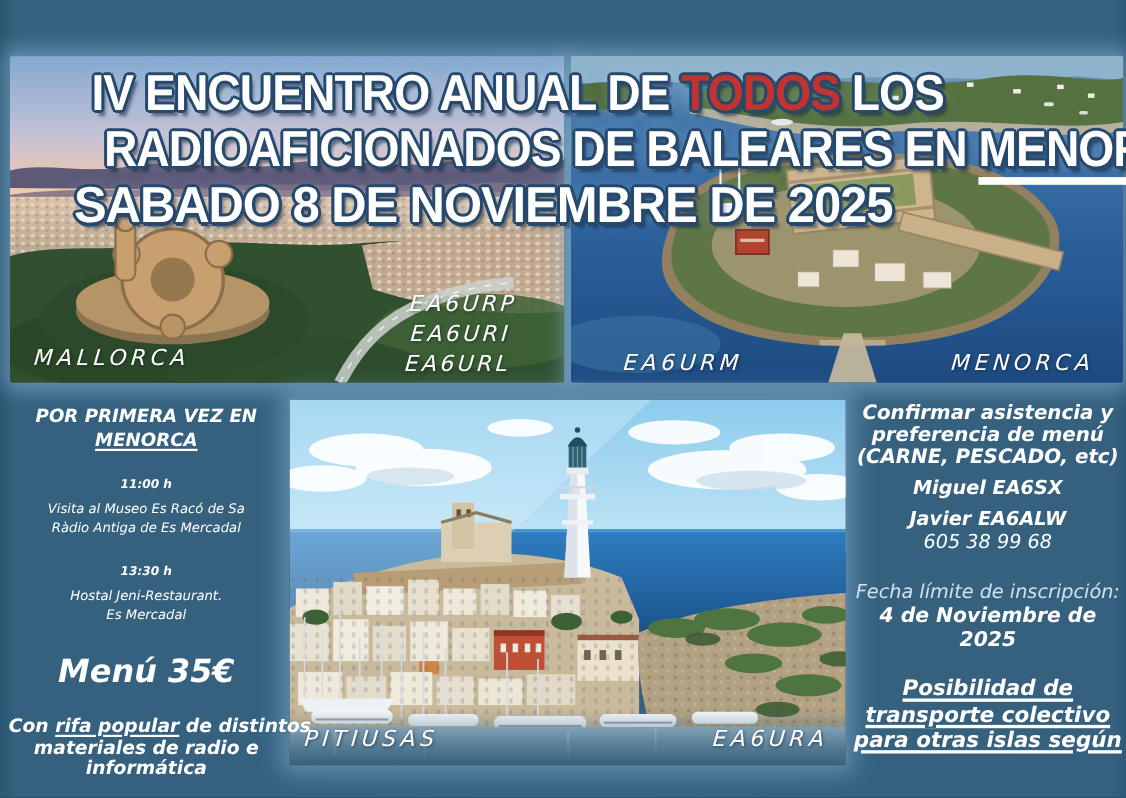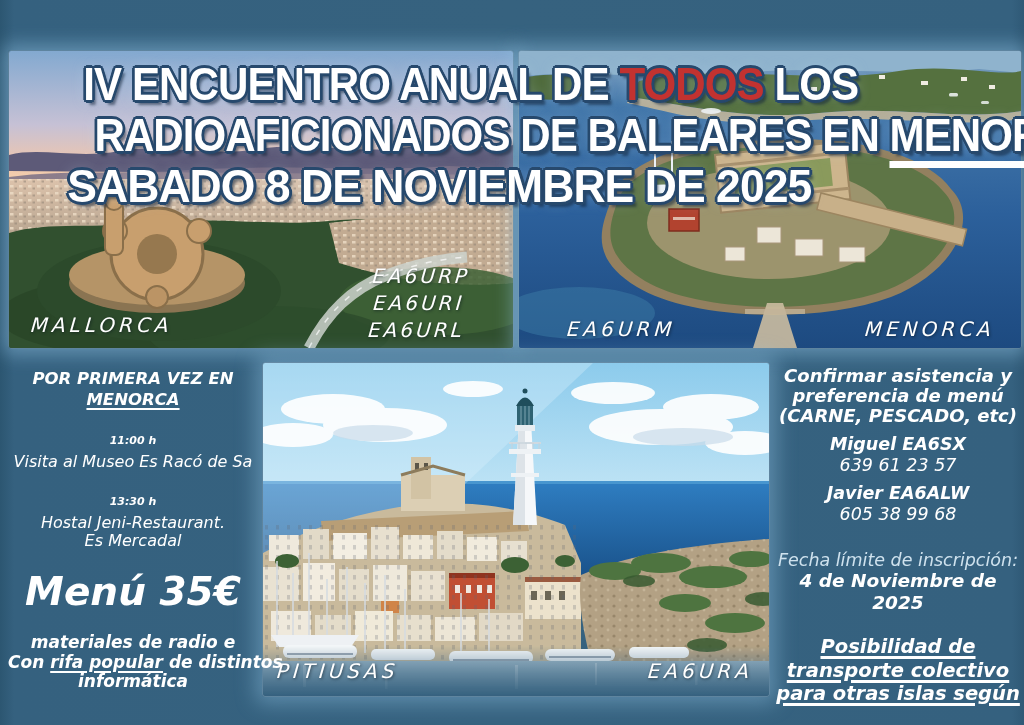--- a/index.html
+++ b/index.html
@@ -45,22 +45,22 @@
   .t-red{color:#c23230;}
   .t1{top:6px;} .t2{top:57px;} .t3{top:108px;}
   .t-underline{border-bottom:7px solid #fff;padding-bottom:0;}
   
   .col{position:absolute;color:#fff;text-align:center;font-style:italic;}
   .col-left{left:8px;top:368px;width:250px;}
   .col-right{left:772px;top:366px;width:252px;}
   .lc-head{font-weight:bold;font-size:16.5px;line-height:21px;}
   .u-line{text-decoration:underline;text-decoration-thickness:2px;text-underline-offset:3px;}
   .lc-time{font-weight:bold;font-size:11px;line-height:19px;margin-top:21px;}
-  .lc-desc{font-size:16px;line-height:18px;margin-top:3px;}
-  .lc-menu{font-weight:bold;font-size:39px;line-height:32px;margin-top:26px;}
+  .lc-desc{font-size:12px;line-height:18px;margin-top:3px;}
+  .lc-menu{font-weight:bold;font-size:29px;line-height:32px;margin-top:26px;}
   .lc-raffle{font-weight:bold;font-size:17px;line-height:19.5px;margin-top:25px;}
   .rc-confirm{font-weight:bold;font-size:18px;line-height:20px;}
   .rc-name{font-weight:bold;font-size:17.5px;line-height:20px;margin-top:8px;}
   .rc-phone{font-size:17.5px;line-height:20px;margin-top:1px;}
   .rc-deadline-label{font-size:17.5px;line-height:20px;margin-top:26px;color:#cfe2ee;}
   .rc-deadline-date{font-weight:bold;font-size:18.5px;line-height:22px;}
   .rc-transport{font-weight:bold;font-size:19.5px;line-height:23.5px;margin-top:21px;}
   .rc-transport div{text-decoration:underline;text-decoration-thickness:2.5px;text-underline-offset:3px;}
 </style>
 </head>
@@ -365,42 +365,42 @@
   </div>
 
   <div class="col col-left">
     <div class="lc-head">
       <div>POR PRIMERA VEZ EN</div>
       <div><span class="u-line">MENORCA</span></div>
     </div>
     <div class="lc-time">11:00 h</div>
     <div class="lc-desc">
       <div>Visita al Museo Es Racó de Sa</div>
+      <div>Ràdio Antiga de Es Mercadal</div>
     </div>
     <div class="lc-time">13:30 h</div>
     <div class="lc-desc">
       <div>Hostal Jeni-Restaurant.</div>
       <div>Es Mercadal</div>
     </div>
     <div class="lc-menu">Menú 35€</div>
     <div class="lc-raffle" style="white-space:normal;">
+      <div style="white-space:pre;"><span>Con </span><span class="u-line">rifa popular</span><span> de distintos</span></div>
       <div>materiales de radio e</div>
-      <div style="white-space:pre;"><span>Con </span><span class="u-line">rifa popular</span><span> de distintos</span></div>
       <div>informática</div>
     </div>
   </div>
 
   <div class="col col-right">
     <div class="rc-confirm">
       <div>Confirmar asistencia y</div>
       <div>preferencia de menú</div>
       <div>(CARNE, PESCADO, etc)</div>
     </div>
     <div class="rc-name">Miguel EA6SX</div>
-    <div class="rc-phone">639 61 23 57</div>
     <div class="rc-name">Javier EA6ALW</div>
     <div class="rc-phone">605 38 99 68</div>
     <div class="rc-deadline-label">Fecha límite de inscripción:</div>
     <div class="rc-deadline-date">4 de Noviembre de 2025</div>
     <div class="rc-transport">
       <div>Posibilidad de</div>
       <div>transporte colectivo</div>
       <div>para otras islas según</div>
 
     </div>

